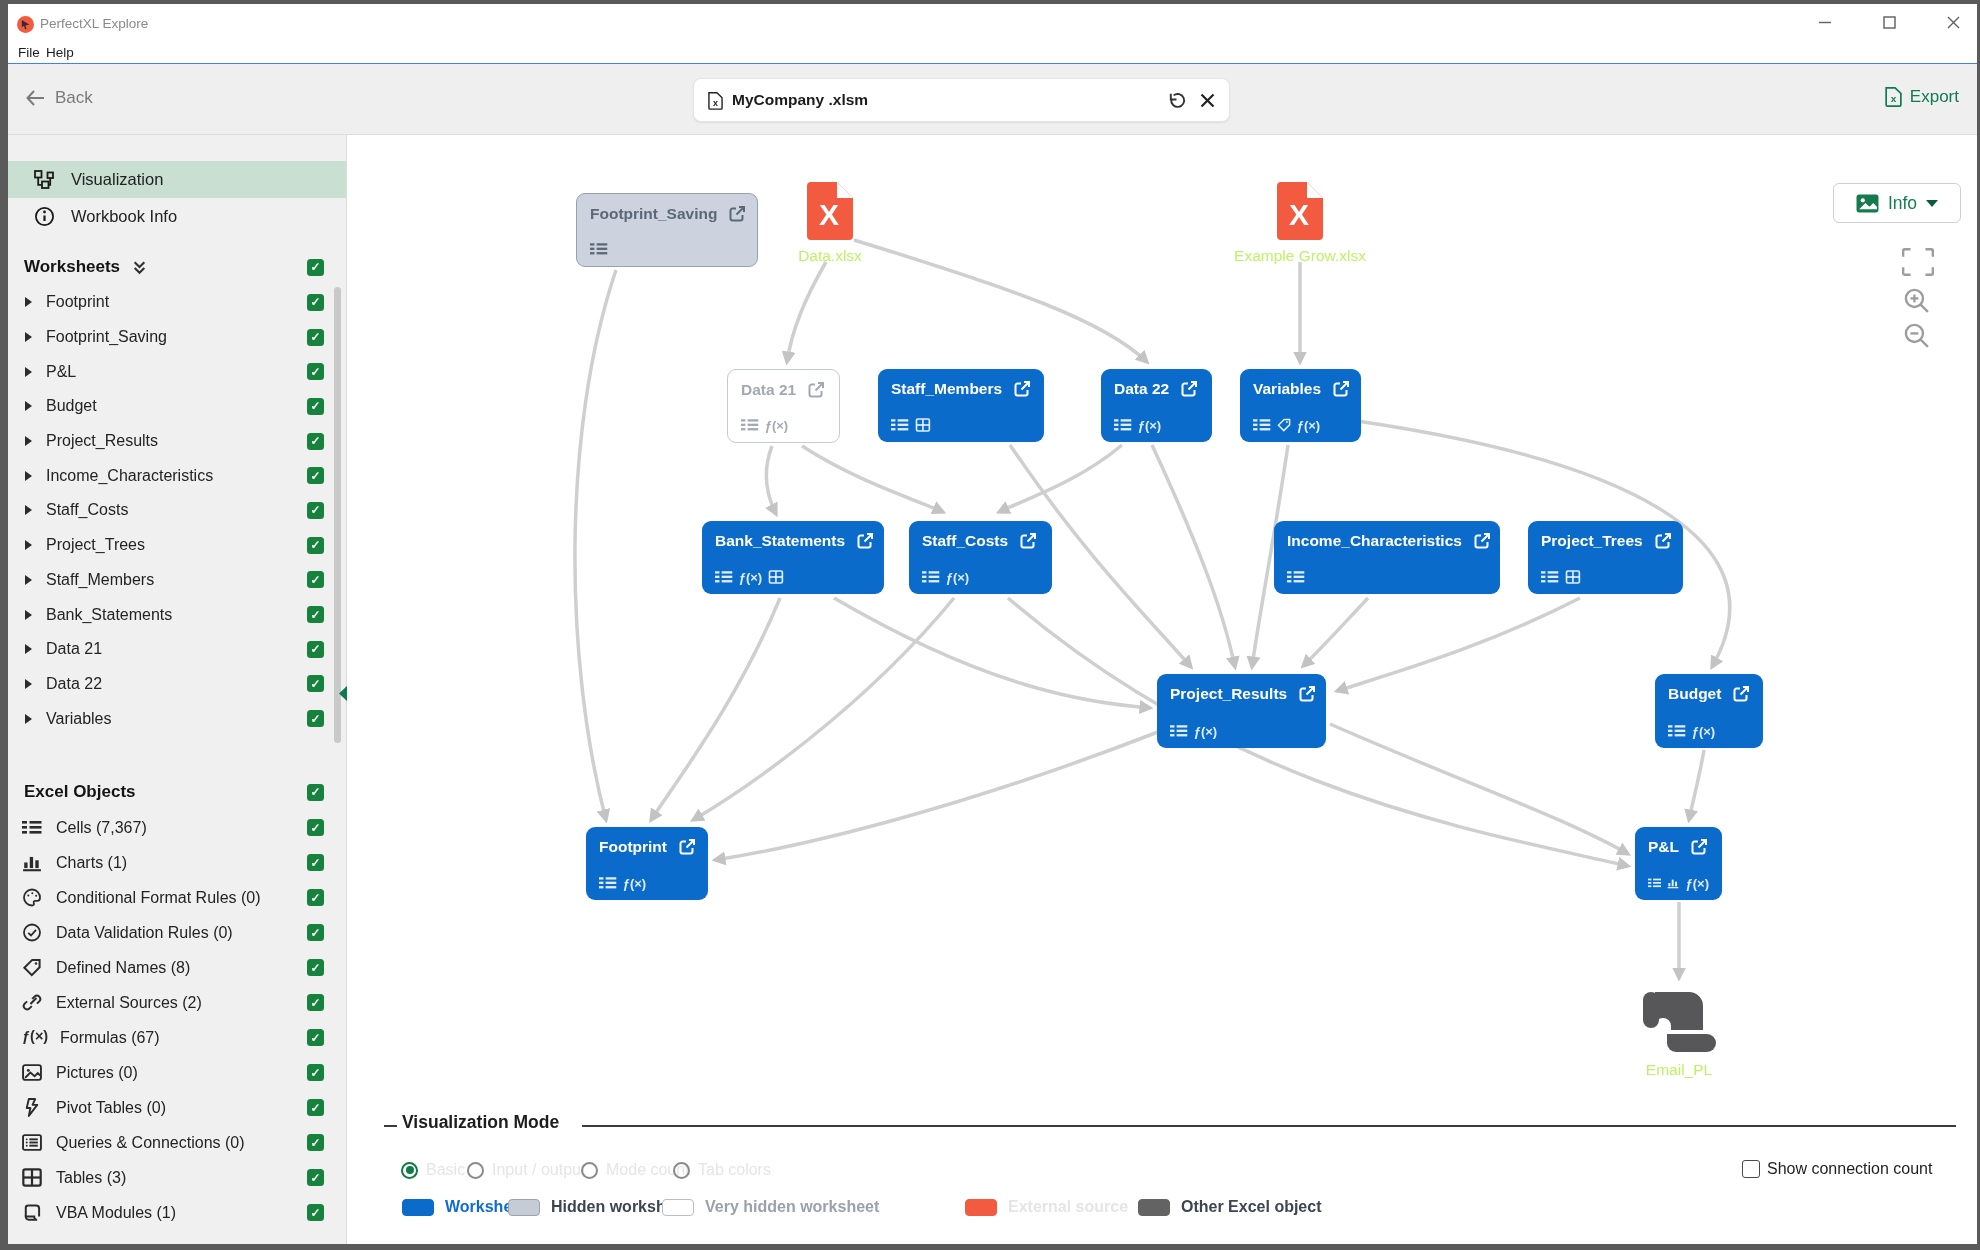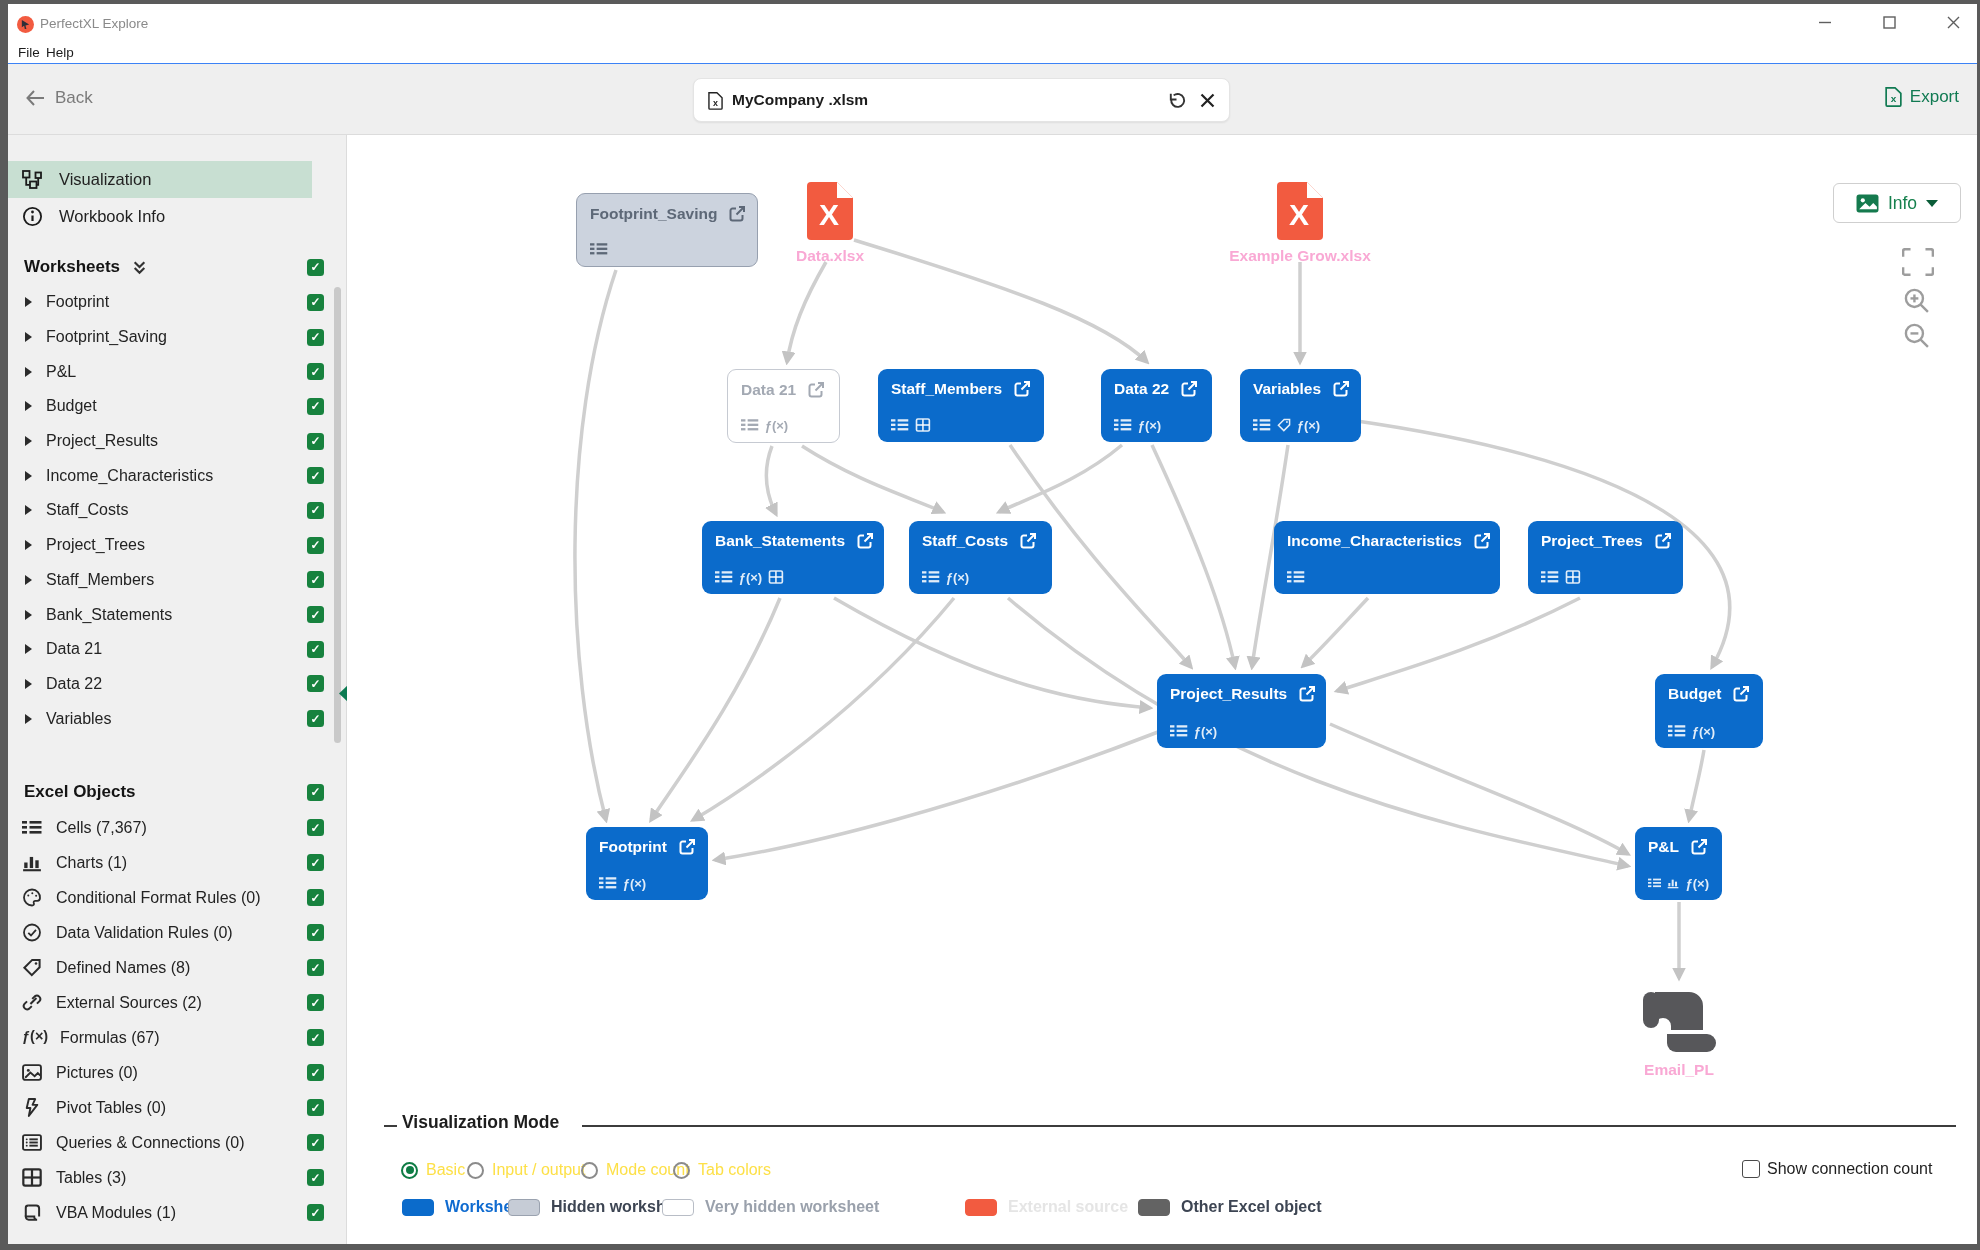--- a/index.html
+++ b/index.html
@@ -16,21 +16,21 @@
   .menu-item{position:absolute;top:1px;font-size:13.5px;color:#1b1b1b}
   .toolbar{position:absolute;left:8px;top:64px;right:3px;height:70px;background:#efefef;border-bottom:1px solid #dcdcdc}
   .back{position:absolute;left:18px;top:24px;display:flex;align-items:center;gap:10px;color:#7a7a7a;font-size:17px;cursor:pointer}
   .fileinput{position:absolute;left:685px;top:14px;width:537px;height:44px;background:#fff;border:1px solid #e4e4e4;
              border-radius:8px;box-shadow:0 1px 2px rgba(0,0,0,.07);display:flex;align-items:center;padding:0 14px;box-sizing:border-box}
   .fileinput .fname{font-size:15.5px;font-weight:bold;color:#1c1c1c;margin-left:9px;flex:1}
   .fileinput .ficon-btn{margin-left:14px;display:flex;align-items:center;cursor:pointer}
   .export{position:absolute;right:18px;top:22px;display:flex;align-items:center;gap:8px;color:#107a52;font-size:17px;cursor:pointer}
   
   .sidebar{position:absolute;left:8px;top:135px;width:338px;bottom:6px;background:#f0f0f0;border-right:1px solid #dcdcdc}
-  .navrow{position:absolute;left:8px;width:304px;height:37px;display:flex;align-items:center;padding-left:14px;box-sizing:border-box;gap:16px;font-size:16.5px;cursor:pointer}
+  .navrow{position:absolute;left:8px;width:338px;height:37px;display:flex;align-items:center;padding-left:26px;box-sizing:border-box;gap:16px;font-size:16.5px;cursor:pointer}
   .navrow.sel{background:#c8dfd2}
   .shead{position:absolute;left:8px;width:338px;height:34px;display:flex;align-items:center;padding:0 22px 0 16px;box-sizing:border-box;font-size:17px;font-weight:bold;color:#141414}
   .shead .chev{margin-left:12px;display:flex;cursor:pointer}
   .slist{position:absolute;left:8px;width:338px;display:flex;flex-direction:column}
   .srow{height:34.7px;display:flex;align-items:center;padding:0 22px 0 16px;box-sizing:border-box;font-size:16px;color:#232323;cursor:pointer}
   .orow{height:35px;display:flex;align-items:center;padding:0 22px 0 14px;box-sizing:border-box;font-size:16px;color:#232323;gap:14px}
   .tri{width:15px;display:flex;align-items:center}
   .srow .slabel{margin-left:7px}
   .cb{margin-left:auto;width:17px;height:17px;border-radius:3.5px;background:#17823e;color:#fff;font-size:12px;
       display:flex;align-items:center;justify-content:center;font-weight:bold;cursor:pointer;flex:0 0 auto}
@@ -49,31 +49,31 @@
   .nhead{display:flex;align-items:center;gap:11px}
   .nlabel{font-size:15.5px;font-weight:bold;white-space:nowrap}
   .nhead .ic{width:18px;height:18px;flex:0 0 auto;cursor:pointer}
   .node.worksheet .nhead .ic{color:#fff}
   .nicons{display:flex;align-items:center;gap:6px}
   .nicons .ic{height:14px;width:auto}
   .node.worksheet .nicons{color:rgba(255,255,255,.88)}
   .node.hidden .nicons,.node.very-hidden .nicons{color:currentColor}
   .nicons .fx{font-size:13px;font-weight:bold;font-style:normal}
   .file-node{position:absolute;display:flex;flex-direction:column;align-items:center;cursor:pointer}
-  .file-node .flabel{margin-top:7px;font-size:15.5px;font-weight:bold;color:#f9a8d4;white-space:nowrap}
+  .file-node .flabel{margin-top:7px;font-size:15.5px;font-weight:normal;color:#bef264;white-space:nowrap}
   .savebtn{position:absolute;left:1833px;top:183px;width:126px;height:38px;background:#fff;border:1px solid #cfcfcf;border-radius:6px;
            display:flex;align-items:center;justify-content:center;gap:9px;cursor:pointer}
   .savebtn .slab{color:#15804d;font-size:17.5px}
   .savebtn .caret{width:0;height:0;border-left:6px solid transparent;border-right:6px solid transparent;border-top:7px solid #0a5c38}
   .viewctl{position:absolute;cursor:pointer;color:#9d9d9d}
   
   .vm-title{position:absolute;left:402px;top:1112px;font-size:17.5px;font-weight:bold;color:#1d1d1d}
   .vm-dash{position:absolute;left:384px;top:1125px;width:13px;height:1.5px;background:#3c3c3c}
   .vm-rule{position:absolute;left:582px;top:1125px;width:1374px;height:1.5px;background:#3c3c3c}
-  .mode{position:absolute;top:1161px;display:flex;align-items:center;gap:8px;font-size:16px;color:#fde047}
+  .mode{position:absolute;top:1161px;display:flex;align-items:center;gap:8px;font-size:16px;color:#e5e5e5}
   .radio{width:17px;height:17px;border-radius:50%;border:2px solid #8b8b8b;box-sizing:border-box;cursor:pointer;position:relative}
   .radio.sel{border-color:#0e7c44}
   .radio.sel::after{content:"";position:absolute;left:2.5px;top:2.5px;width:8px;height:8px;border-radius:50%;background:#0e7c44}
   .lgitem{position:absolute;top:1198px;display:flex;align-items:center;gap:11px;font-size:16px;font-weight:bold}
   .sw{width:32px;height:17px;border-radius:4px;border:1px solid;box-sizing:border-box}
   .conncount{position:absolute;left:1742px;top:1160px;display:flex;align-items:center;gap:7px;font-size:16px;color:#1e1e1e}
   .conncount .box{width:16px;height:16px;border:1.6px solid #4a4a4a;border-radius:3px;cursor:pointer}
   .ic{display:inline-block}
 </style>
 </head>

